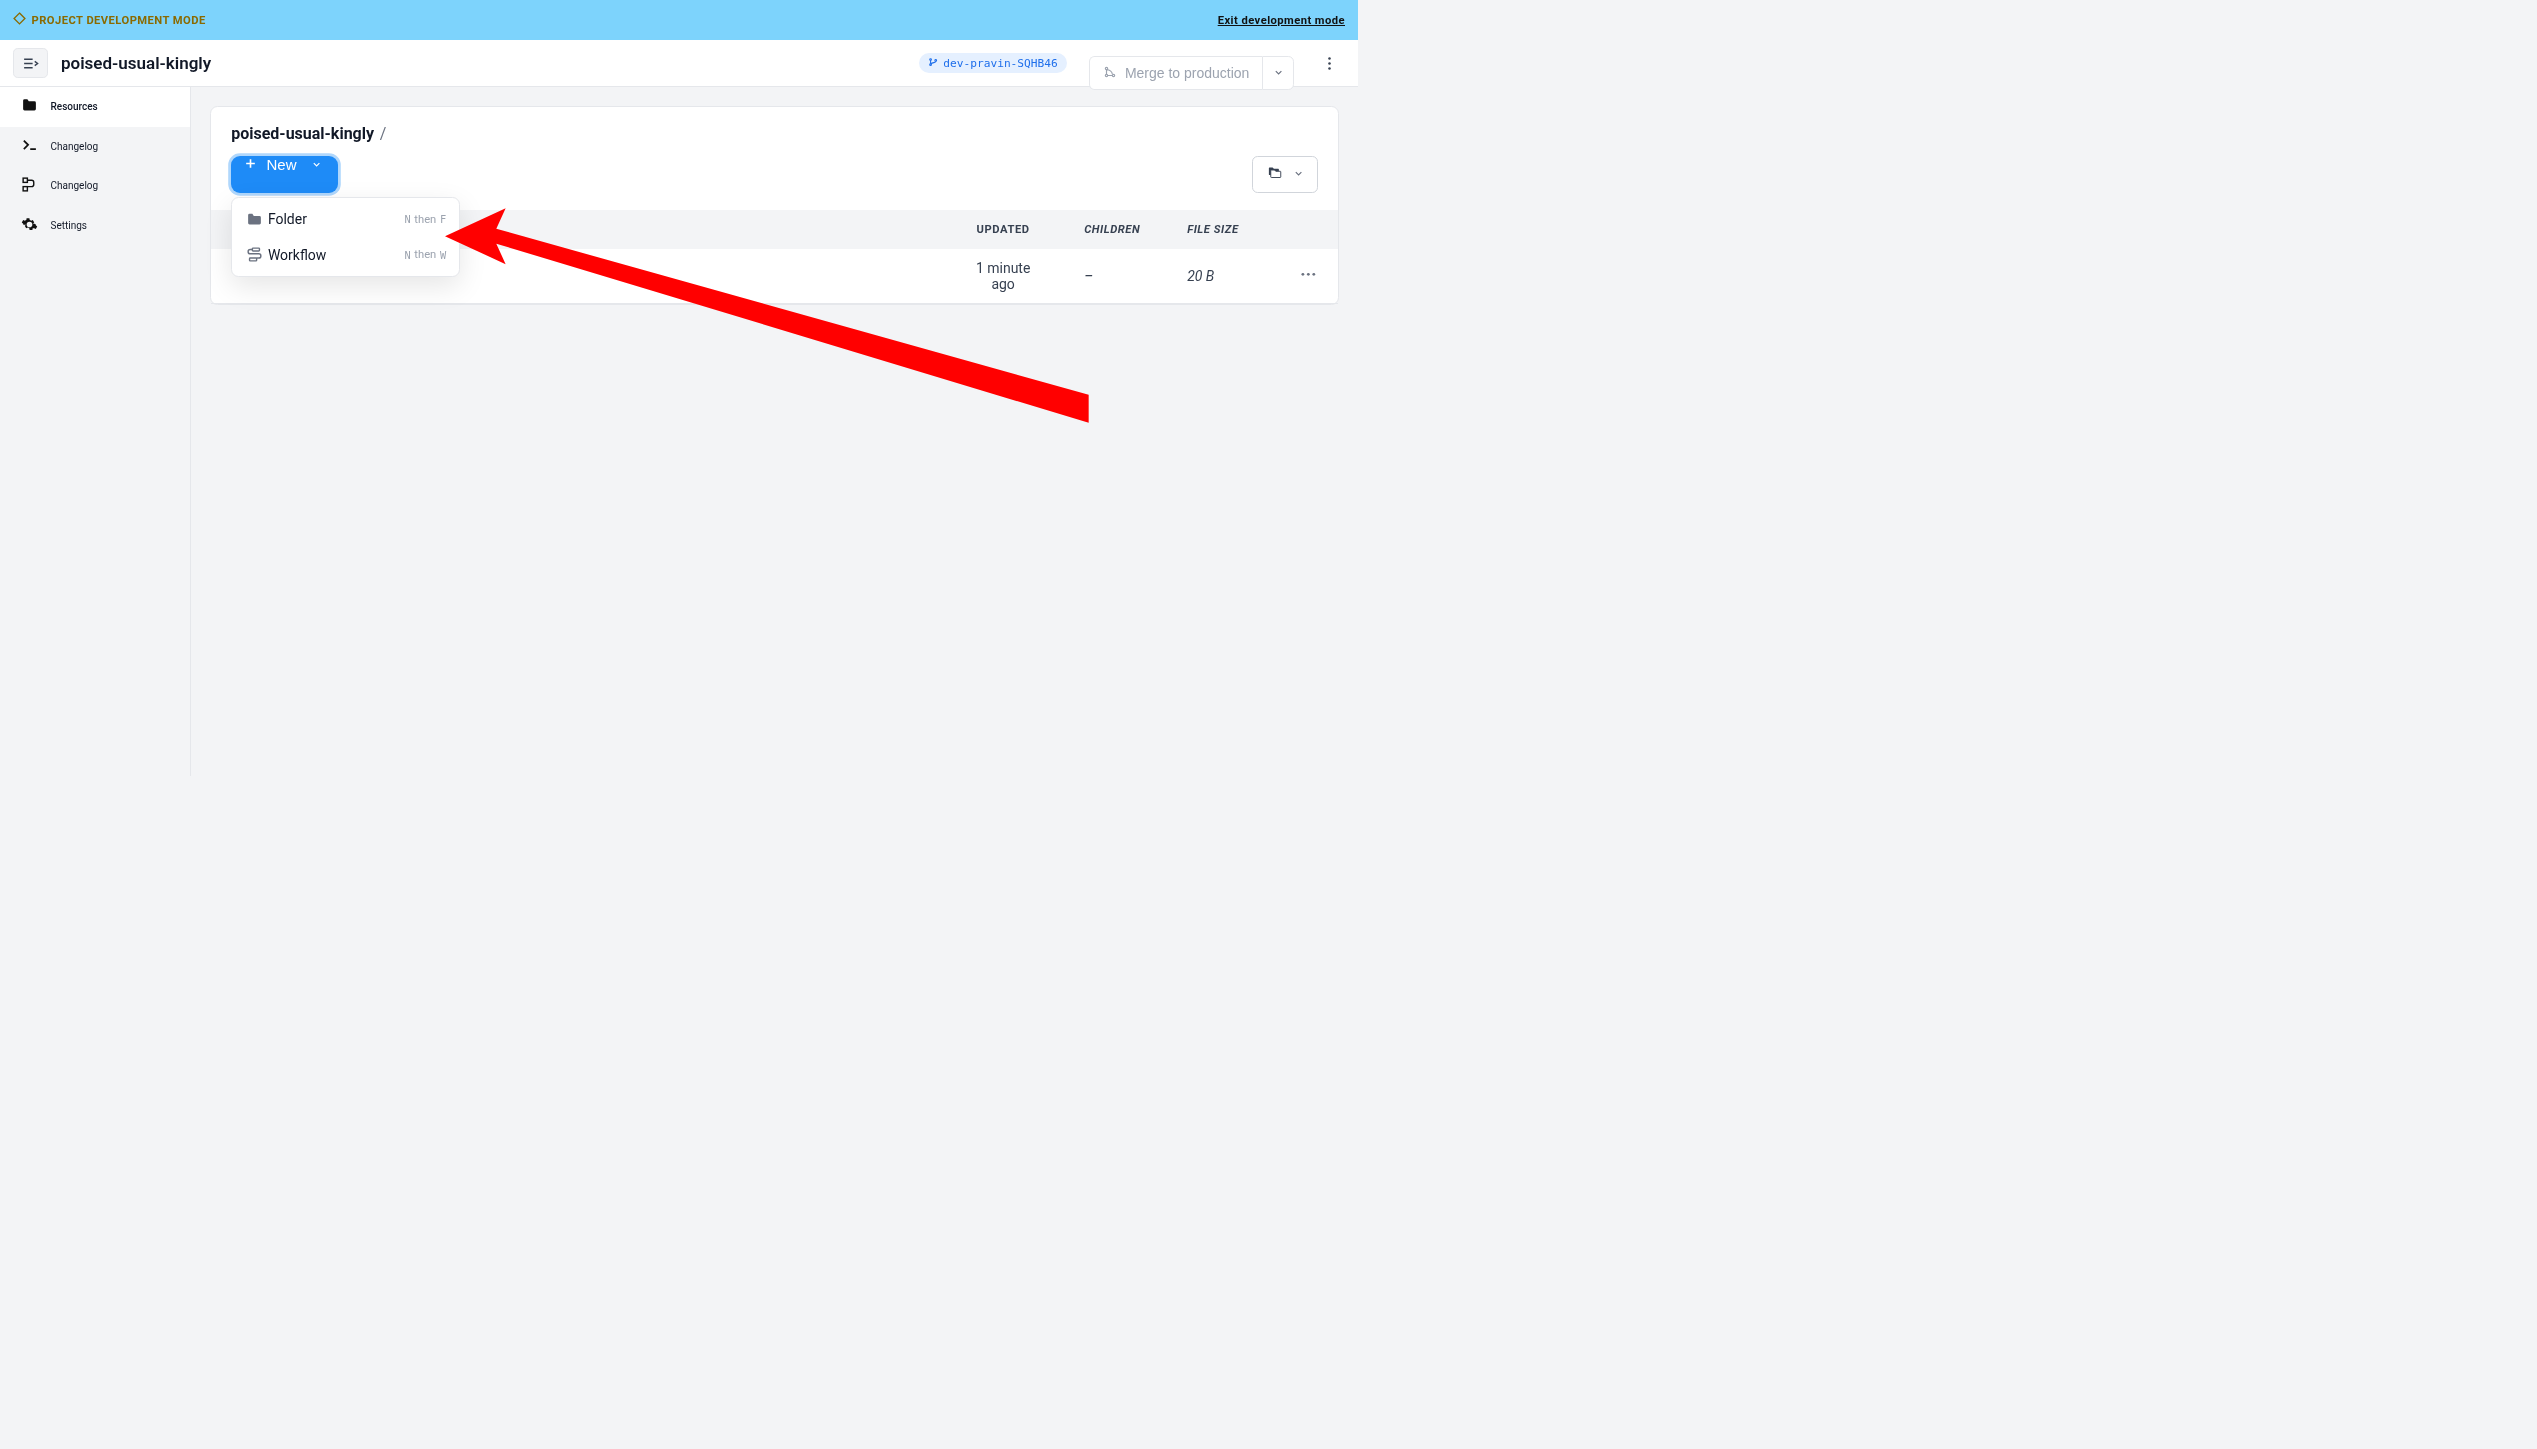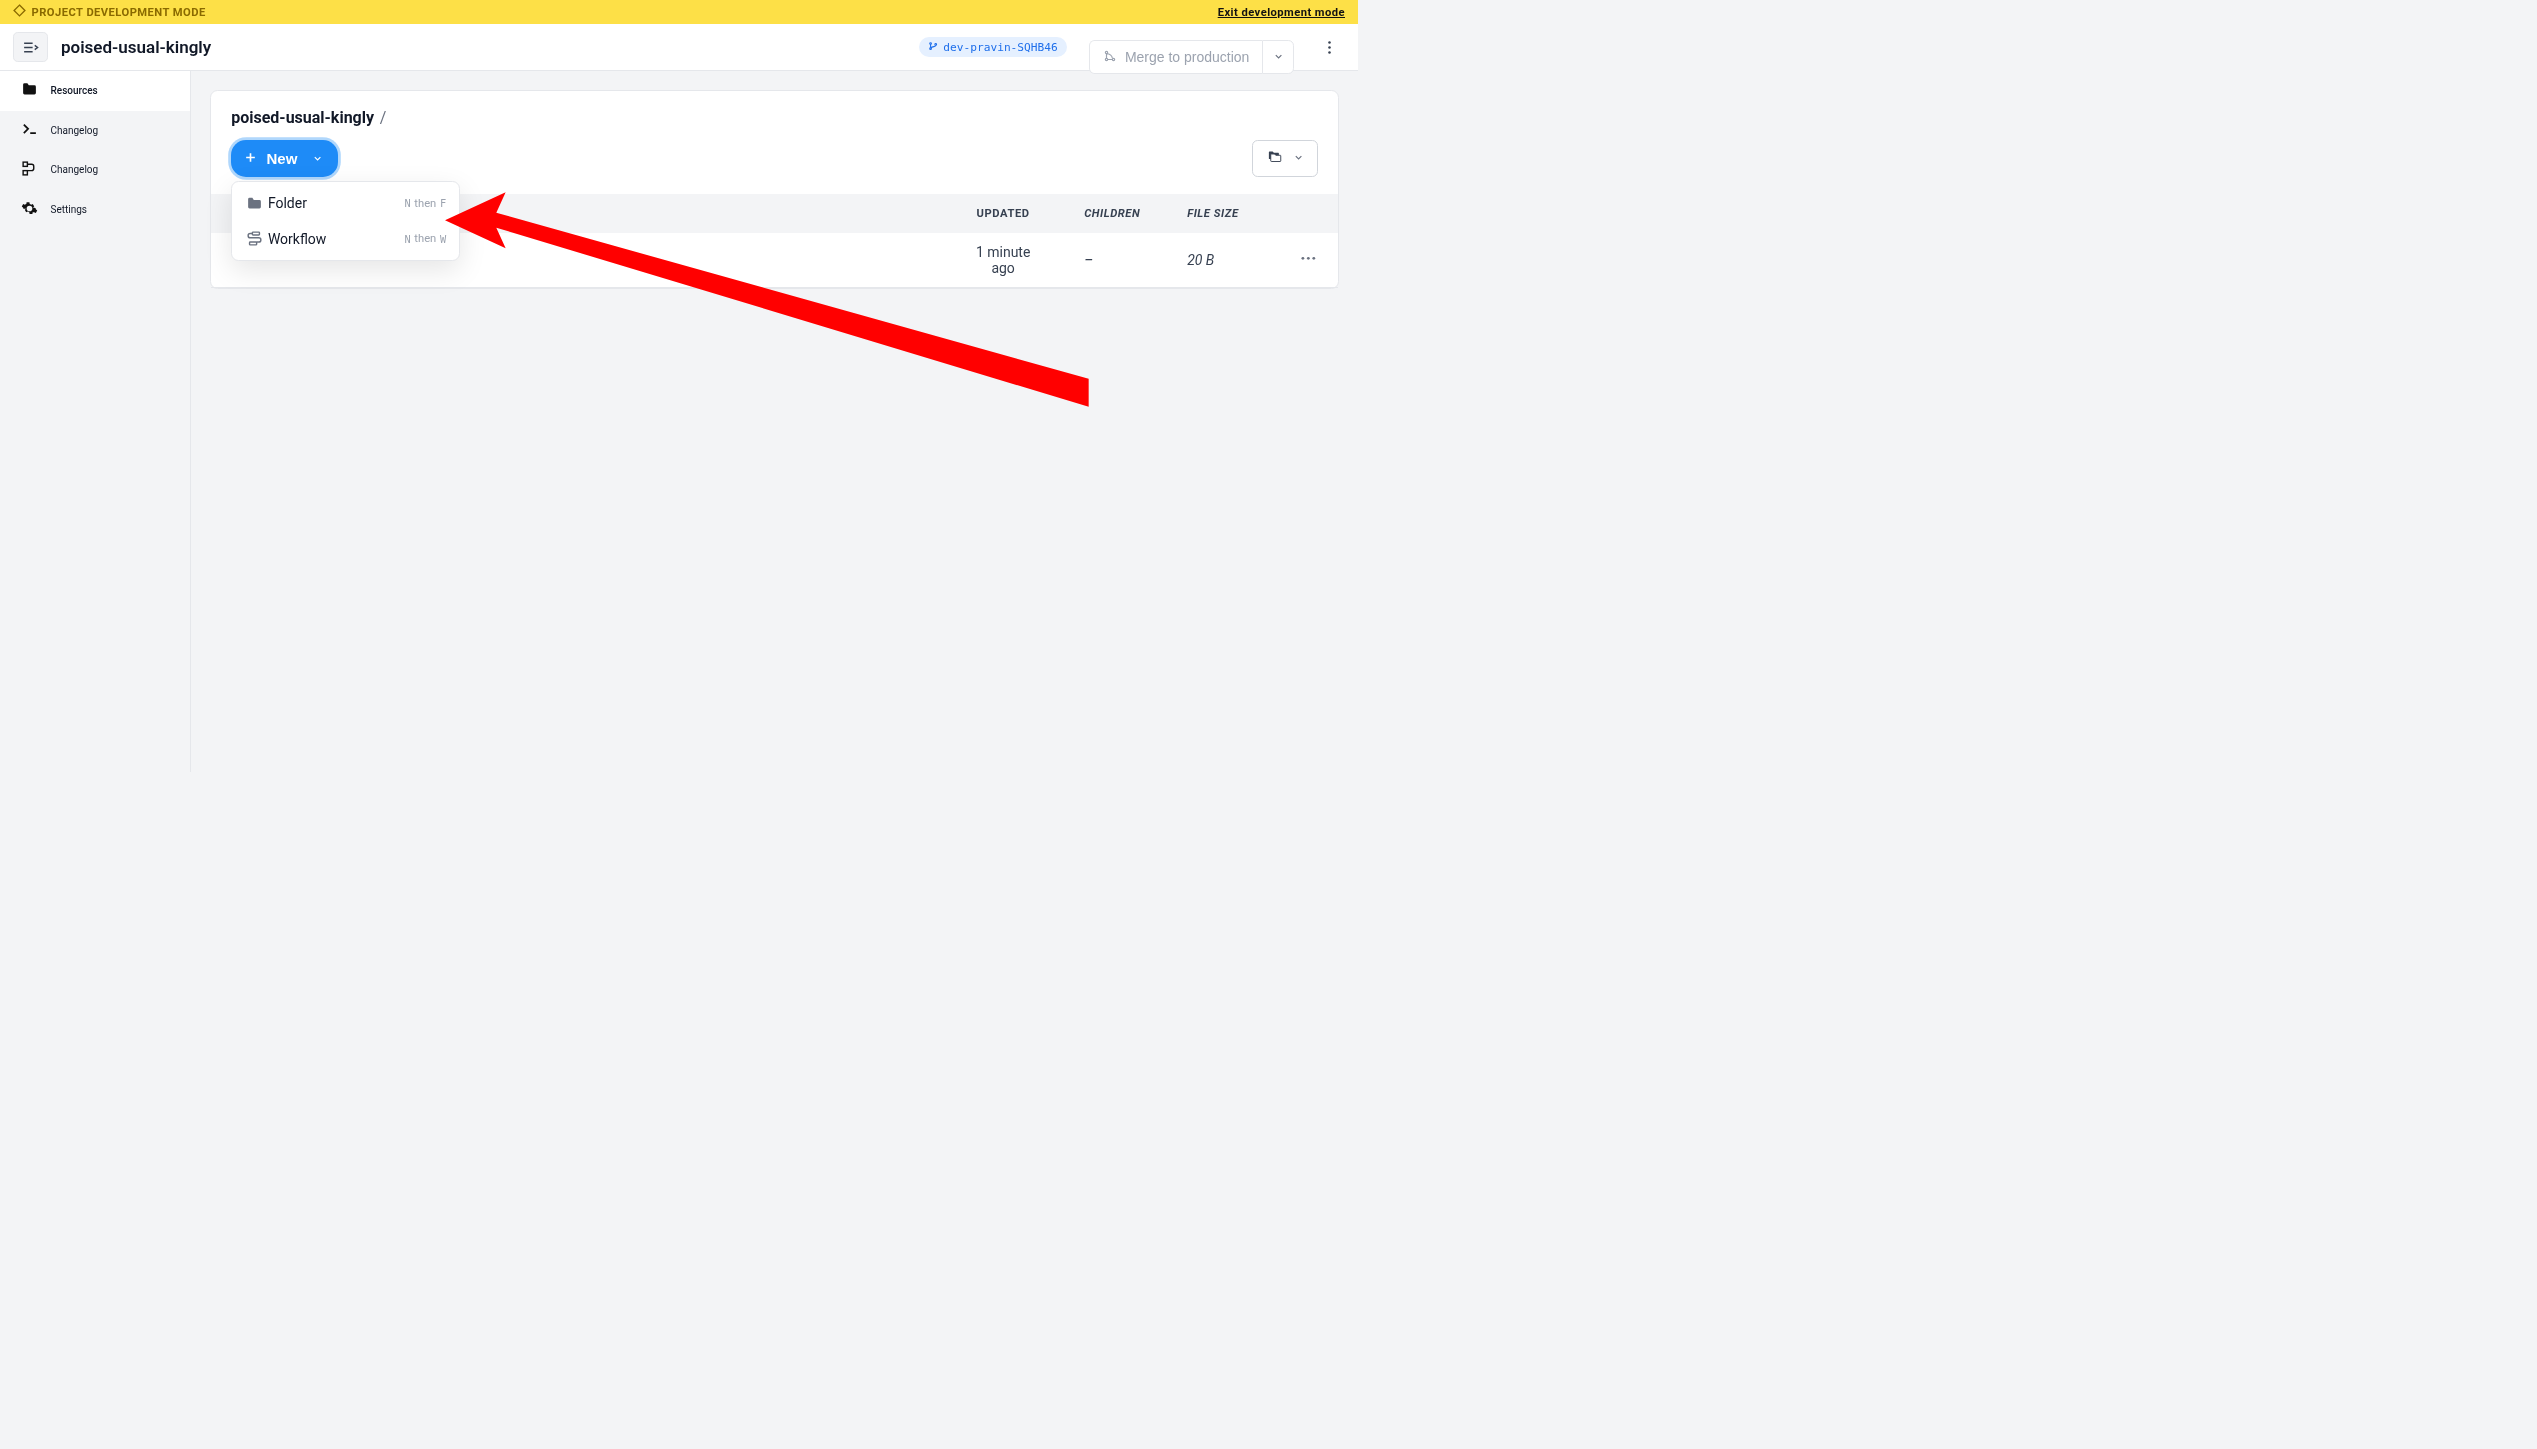--- a/index.html
+++ b/index.html
@@ -9,22 +9,22 @@
   }
   body {
     font-family: -apple-system, BlinkMacSystemFont, "Segoe UI", Roboto, Helvetica, Arial, sans-serif;
     background: #f3f4f6;
     color: #111827;
     width: 1358px;
     height: 776px;
     overflow: hidden;
   }
   .dev-banner {
-    background: #fde047;
-    height: 24px;
+    background: #7dd3fc;
+    height: 40px;
     display: flex;
     align-items: center;
     justify-content: space-between;
     padding: 0 13px;
     font-size: 11.2px;
     font-weight: 700;
     letter-spacing: 0.04em;
   }
   .dev-banner-left {
     display: flex;
@@ -161,28 +161,28 @@
     display: flex;
     align-items: center;
     justify-content: space-between;
     margin-top: 13px;
     position: relative;
   }
   .new-btn {
     background: #1e8bf7;
     color: #fff;
     border: none;
-    border-radius: 15px;
+    border-radius: 9px;
     height: 37px;
     padding: 0 15px 0 13px;
     display: flex;
-    align-items: center;
+    align-items: flex-start;
     gap: 9.3px;
     font-size: 15px;
-    font-weight: 700;
+    font-weight: 400;
     cursor: pointer;
     box-shadow: 0 0 0 2.8px rgba(30,139,247,0.35);
   }
   .view-btn {
     background: #fff;
     border: 0.9px solid #d1d5db;
     border-radius: 5.6px;
     height: 37px;
     padding: 0 13px;
     display: flex;

